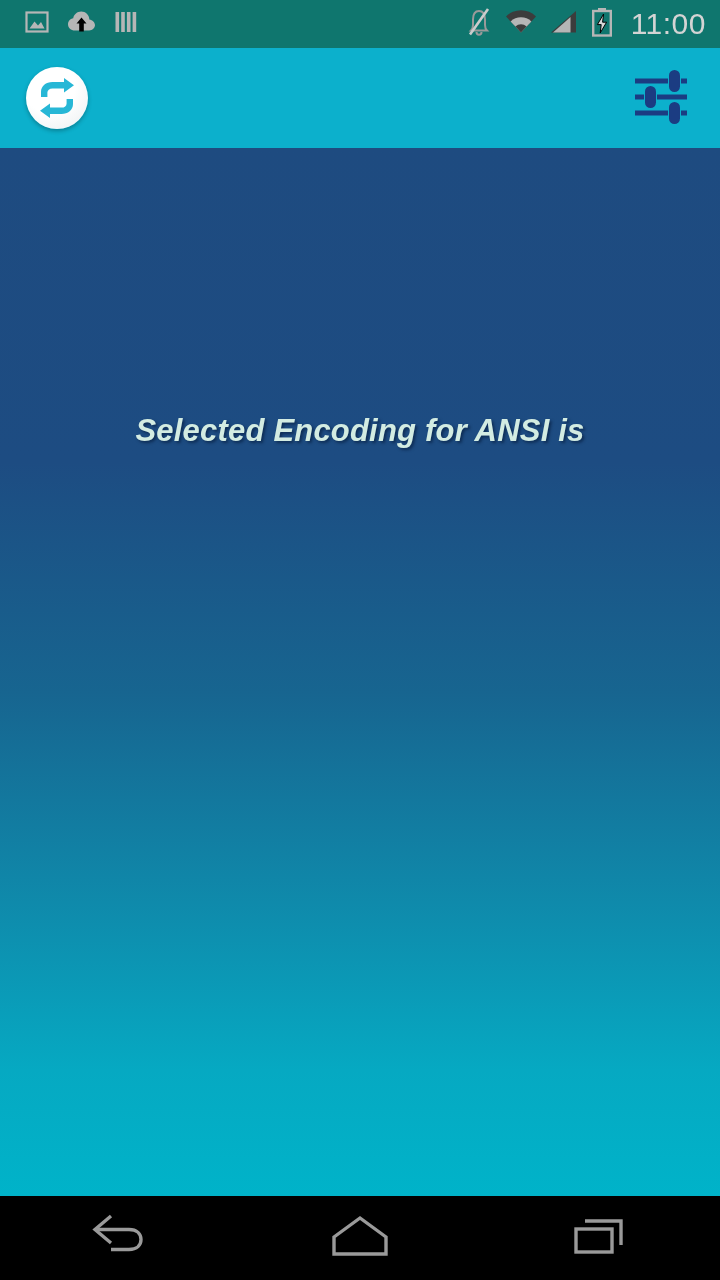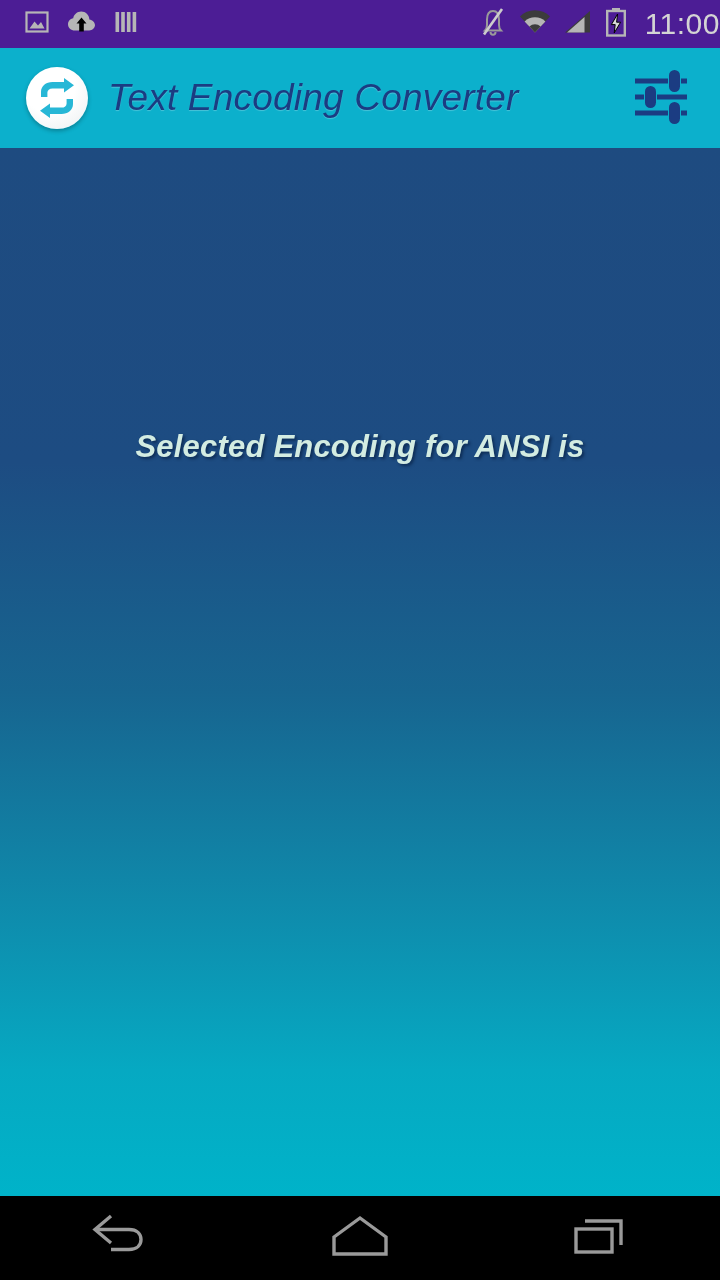--- a/index.html
+++ b/index.html
@@ -19,25 +19,25 @@
     height: 1280px;
     overflow: hidden;
     background: #000;
   }
 
   
   #status-bar {
     position: absolute;
     left: 0; top: 0;
     width: 720px; height: 48px;
-    background: #4c1d95;
-    display: flex;
-    align-items: center;
-    box-sizing: border-box;
-    padding: 0 0 0 24px;
+    background: #0f766e;
+    display: flex;
+    align-items: center;
+    box-sizing: border-box;
+    padding: 0 14px 0 24px;
   }
   #status-left {
     display: flex;
     align-items: center;
     gap: 17px;
   }
   #status-right {
     margin-left: auto;
     display: flex;
     align-items: center;
@@ -146,21 +146,21 @@
     left: 0;
     width: 720px;
     text-align: center;
     color: #d3ece2;
     font-size: 31px;
     font-style: italic;
     font-weight: 700;
     letter-spacing: 0.2px;
     text-shadow: 2px 2px 3px rgba(0,20,50,0.55);
   }
-  #encoding-status-line1 { top: 281px; }
+  #encoding-status-line1 { top: 265px; }
   #encoding-status-line2 { top: 344px; }
 
   
   #nav-bar {
     position: absolute;
     left: 0; top: 1196px;
     width: 720px; height: 84px;
     background: #000000;
     display: flex;
     align-items: center;
@@ -233,21 +233,20 @@
     </div>
   </div>
 
   <div id="app-header">
     <div id="app-logo">
       <svg width="46" height="42" viewBox="0 0 46 42">
         <path d="M7 15 C7 9 12 5 18.5 5 L30 5 L30 1 L40 8.2 L30 15.4 L30 11.4 L18.5 11.4 C15.4 11.4 13.4 13 13.4 15.6 L13.4 20 L7 20 Z" fill="#27b7d6"></path>
         <path d="M39 27 C39 33 34 37 27.5 37 L16 37 L16 41 L6 33.8 L16 26.6 L16 30.6 L27.5 30.6 C30.6 30.6 32.6 29 32.6 26.4 L32.6 22 L39 22 Z" fill="#27b7d6"></path>
       </svg>
     </div>
-    <div id="app-title">Text Encoding Converter</div>
     <div id="settings-button">
       <span>
         <svg width="64" height="64" viewBox="0 0 64 64">
           <line x1="6" y1="17" x2="39" y2="17" stroke="#1b3c82" stroke-width="5" stroke-linecap="butt"></line>
           <line x1="52" y1="17" x2="58" y2="17" stroke="#1b3c82" stroke-width="5" stroke-linecap="butt"></line>
           <rect x="40" y="6" width="11" height="22" rx="5.5" fill="#1b3c82"></rect>
 
           <line x1="6" y1="33" x2="15" y2="33" stroke="#1b3c82" stroke-width="5" stroke-linecap="butt"></line>
           <line x1="28" y1="33" x2="58" y2="33" stroke="#1b3c82" stroke-width="5" stroke-linecap="butt"></line>
           <rect x="16" y="22" width="11" height="22" rx="5.5" fill="#1b3c82"></rect>

